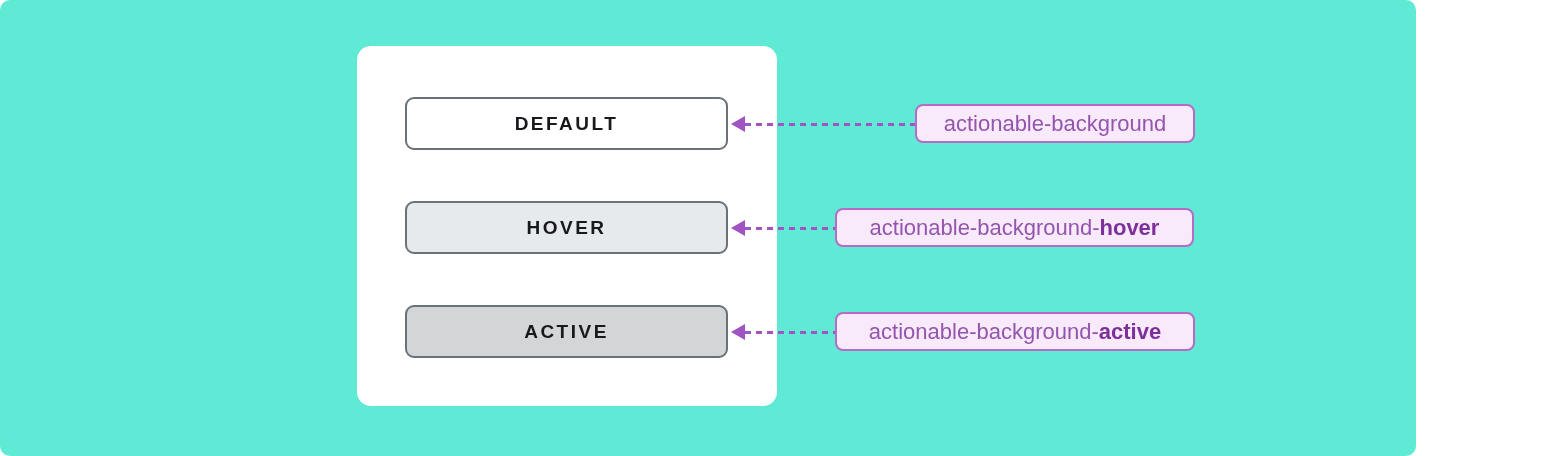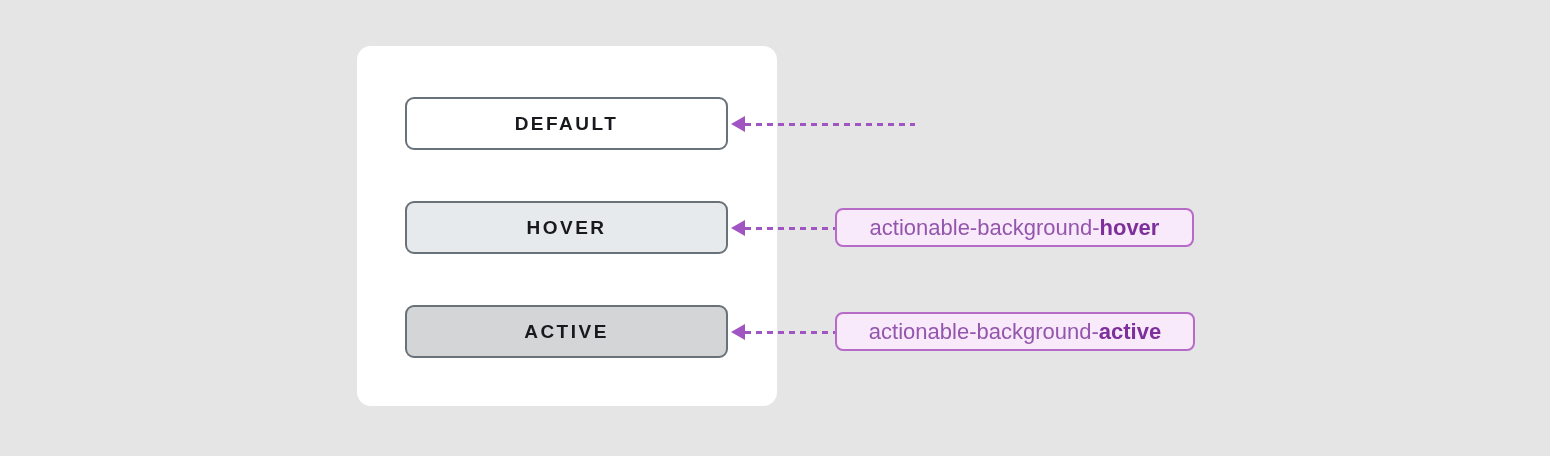--- a/index.html
+++ b/index.html
@@ -3,24 +3,24 @@
 <meta charset="utf-8">
 <style>
   html, body {
     margin: 0;
     padding: 0;
     background: #ffffff;
     font-family: "Liberation Sans", "DejaVu Sans", sans-serif;
   }
   .page {
     position: relative;
-    width: 1550px;
+    width: 1416px;
     height: 456px;
-    background: #e5e5e5;
-    border-radius: 0;
+    background: #5eead4;
+    border-radius: 10px;
     overflow: hidden;
   }
   .card {
     position: absolute;
     left: 357px;
     top: 46px;
     width: 420px;
     height: 360px;
     background: #ffffff;
     border-radius: 14px;
@@ -98,20 +98,23 @@
 
   <div class="card"></div>
 
   <div class="state-button row-1" style="background-color: rgb(255, 255, 255);">
     <span class="btn-label">DEFAULT</span>
   </div>
   <div class="arrow row-1">
     <span class="arrow-head"></span>
     <span class="arrow-line"></span>
   </div>
+  <div class="token-chip row-1">
+    <span class="token-prefix">actionable-background</span><span class="token-suffix"></span>
+  </div>
 
   <div class="state-button row-2" style="background-color: rgb(231, 234, 236);">
     <span class="btn-label">HOVER</span>
   </div>
   <div class="arrow row-2">
     <span class="arrow-head"></span>
     <span class="arrow-line"></span>
   </div>
   <div class="token-chip row-2">
     <span class="token-prefix">actionable-background-</span><span class="token-suffix">hover</span>

